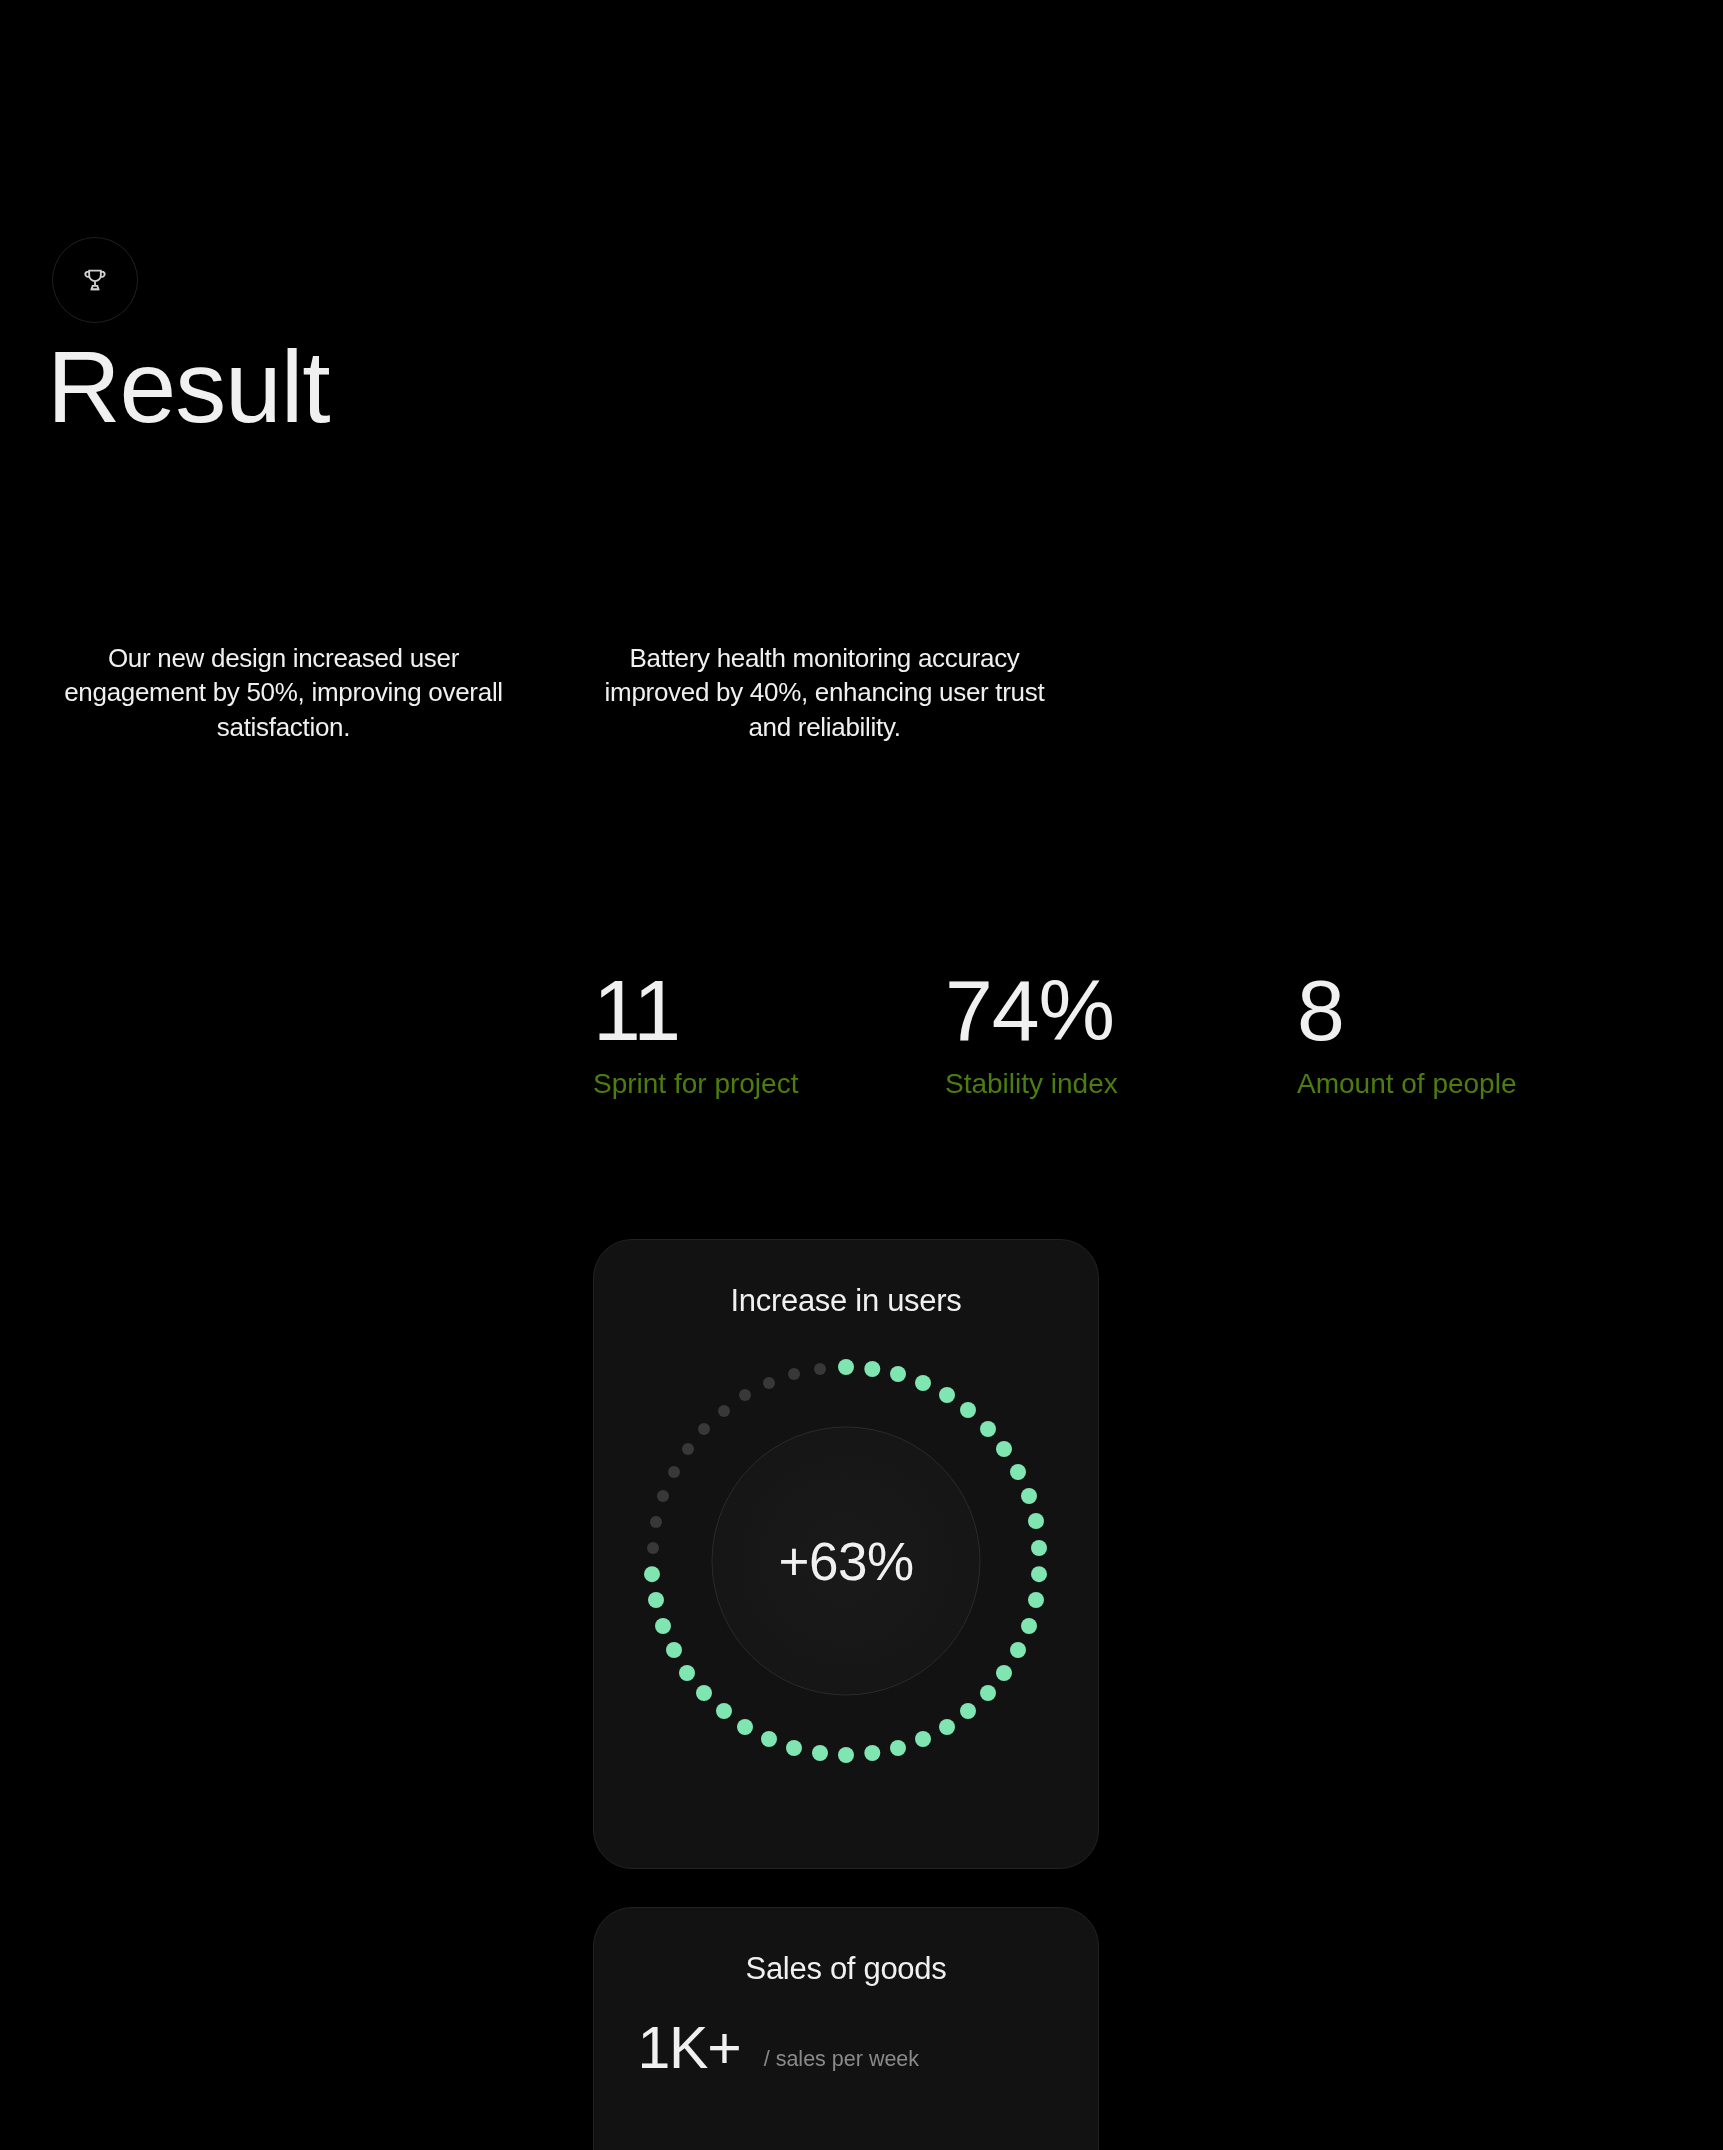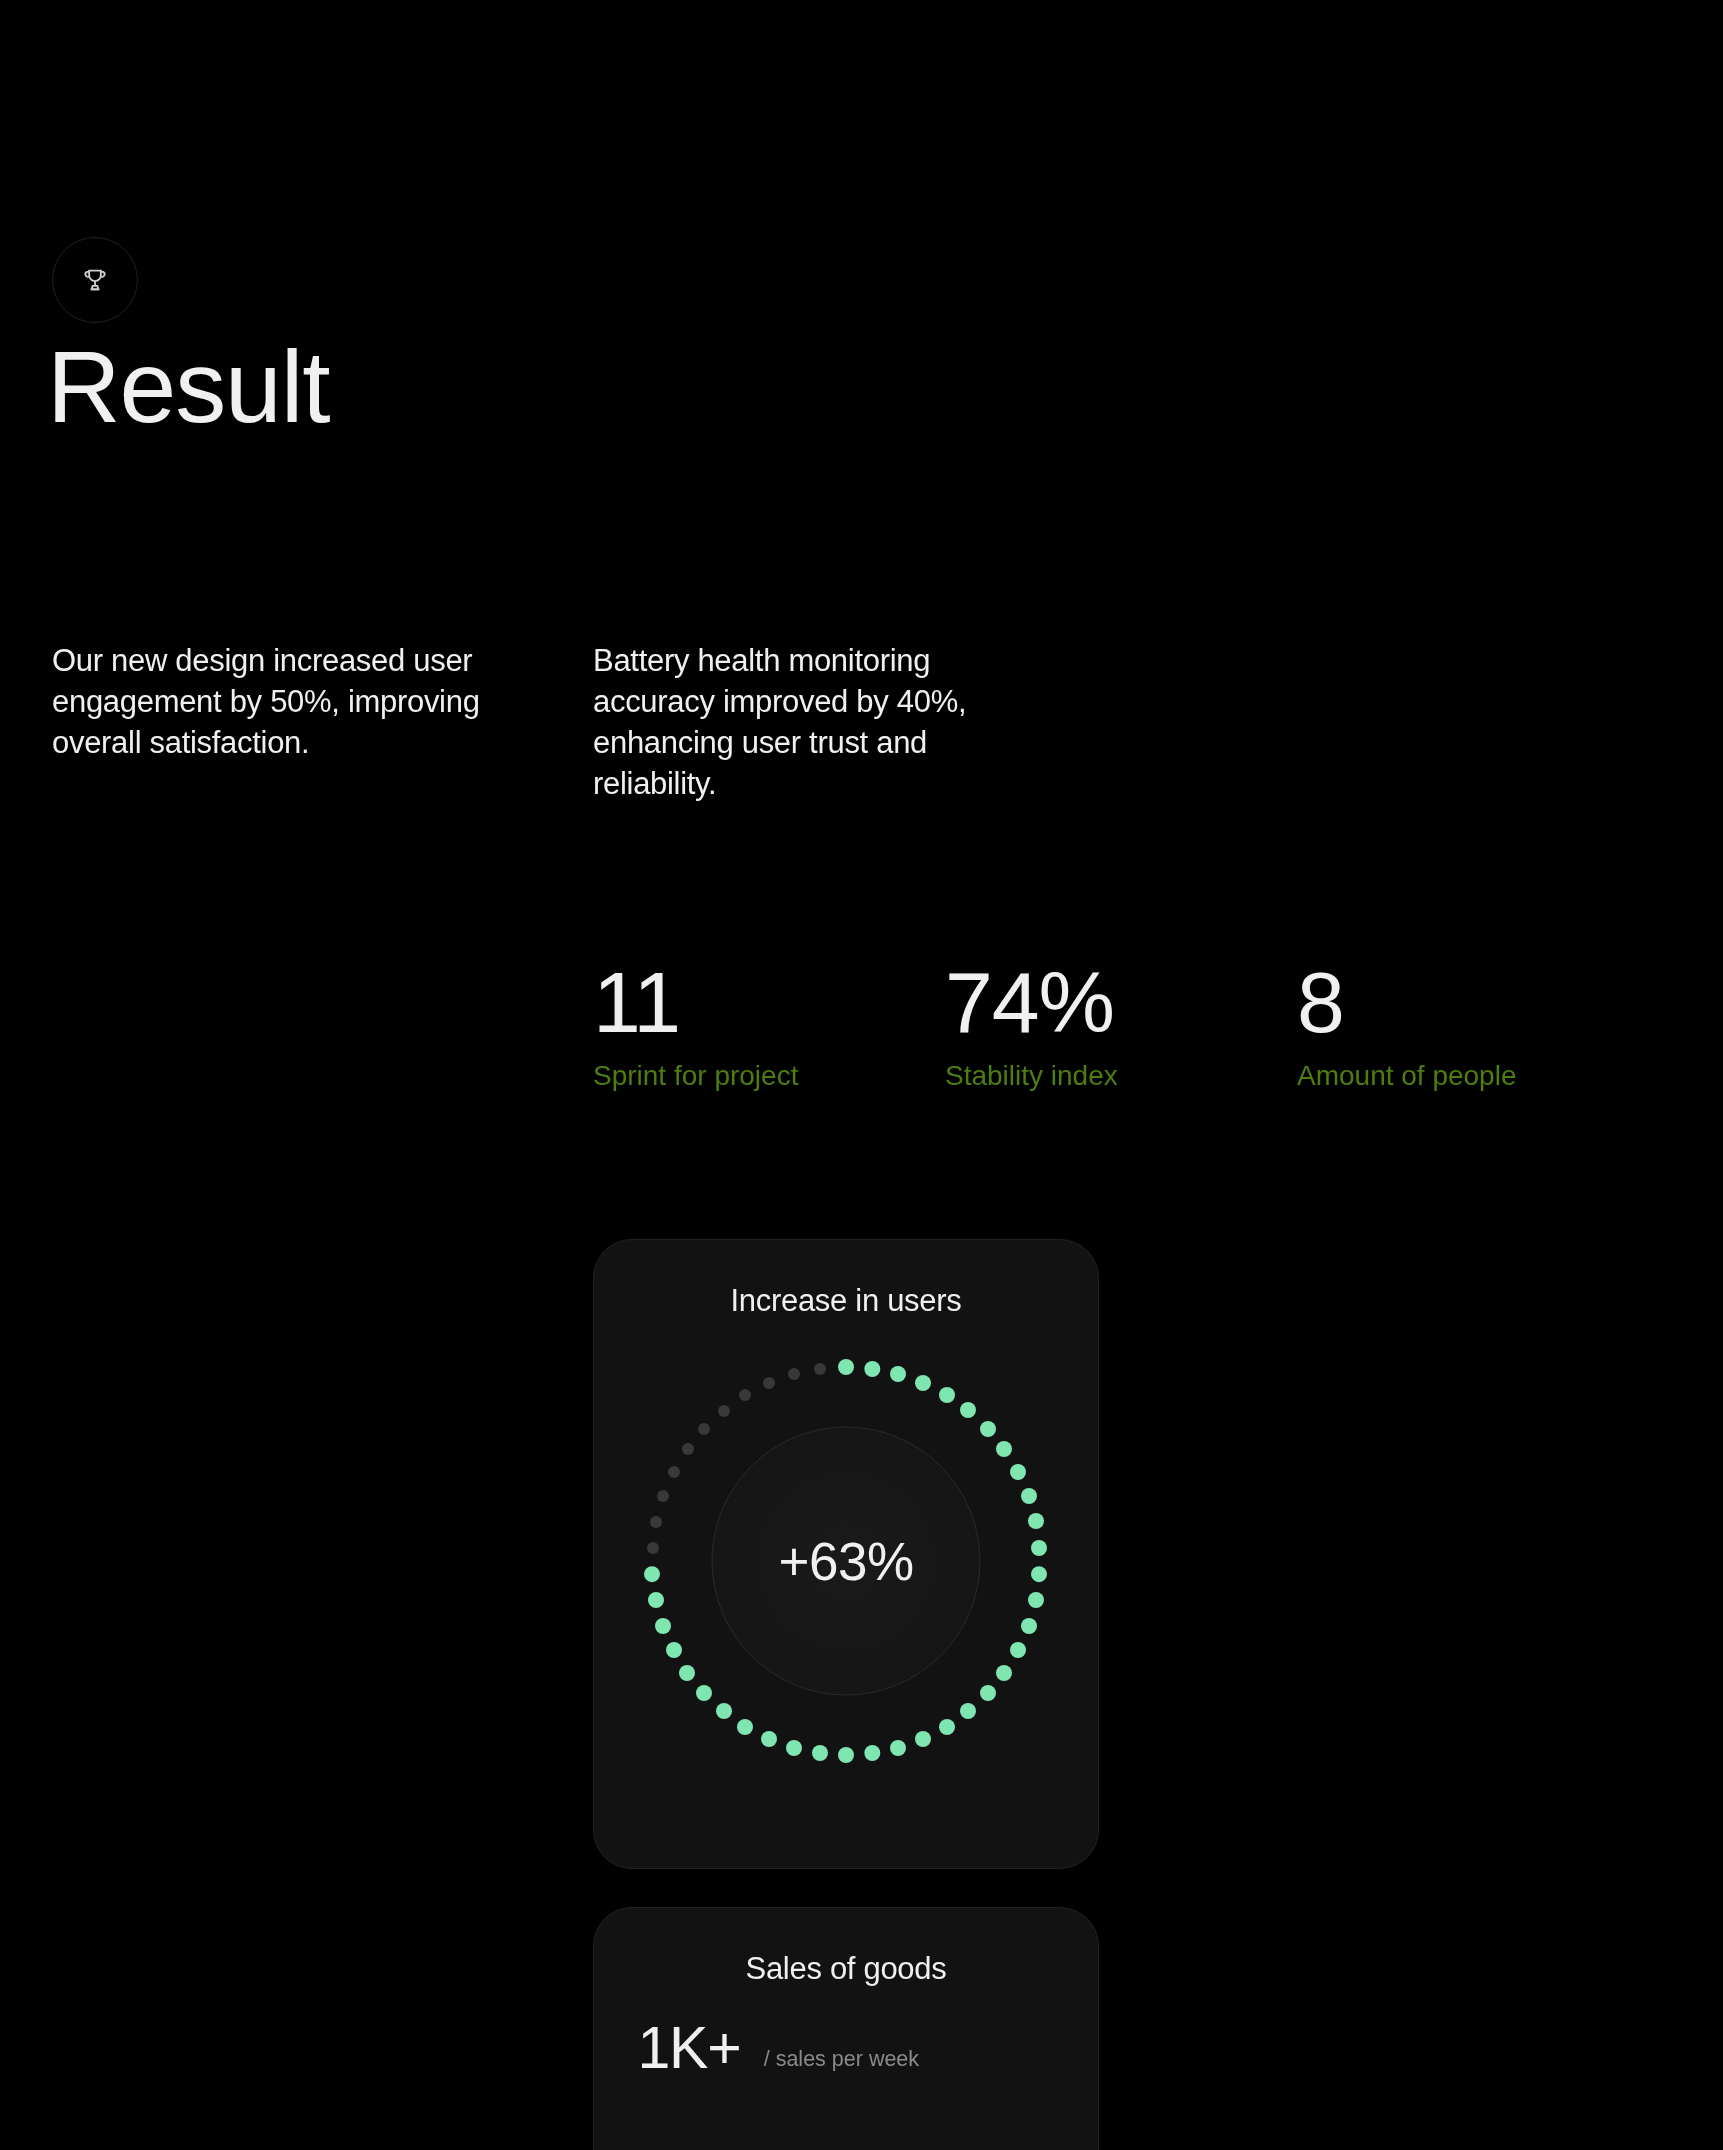--- a/index.html
+++ b/index.html
@@ -21,30 +21,30 @@
     border:1.1px solid rgba(255,255,255,0.12);
     display:flex;align-items:center;justify-content:center;
   }
   .icon-circle svg{width:28px;height:28px;stroke:#cfcfcf;fill:none;stroke-width:1.6;}
 
   h1.title{
     position:absolute;left:47px;top:329px;
     font-size:102px;font-weight:300;letter-spacing:-1.1px;
   }
 
-  .para{position:absolute;width:463px;font-size:31px;line-height:1.32;font-weight:300;letter-spacing:-0.3px;}
+  .para{position:absolute;width:463px;font-size:26px;line-height:1.32;font-weight:300;letter-spacing:-0.3px;text-align:center;}
   .para.p1{left:52px;top:641px;}
   .para.p2{left:593px;top:641px;}
 
   .stats-row{
     position:absolute;left:593px;top:959px;width:1024px;
     display:flex;gap:32px;
   }
   .stat{flex:1;}
-  .stat .value{font-size:86px;font-weight:300;letter-spacing:-1.1px;line-height:1;}
+  .stat .value{font-size:86px;font-weight:300;letter-spacing:-1.1px;line-height:1;margin-top:8px;}
   .stat .label{margin-top:15px;font-size:28px;color:#4d7c0f;font-weight:300;}
 
   .cards{
     position:absolute;left:593px;top:1239px;
     display:flex;gap:38px;flex-direction:column;
   }
   .card{
     width:506px;height:630px;
     background:var(--card);
     border-radius:39px;

